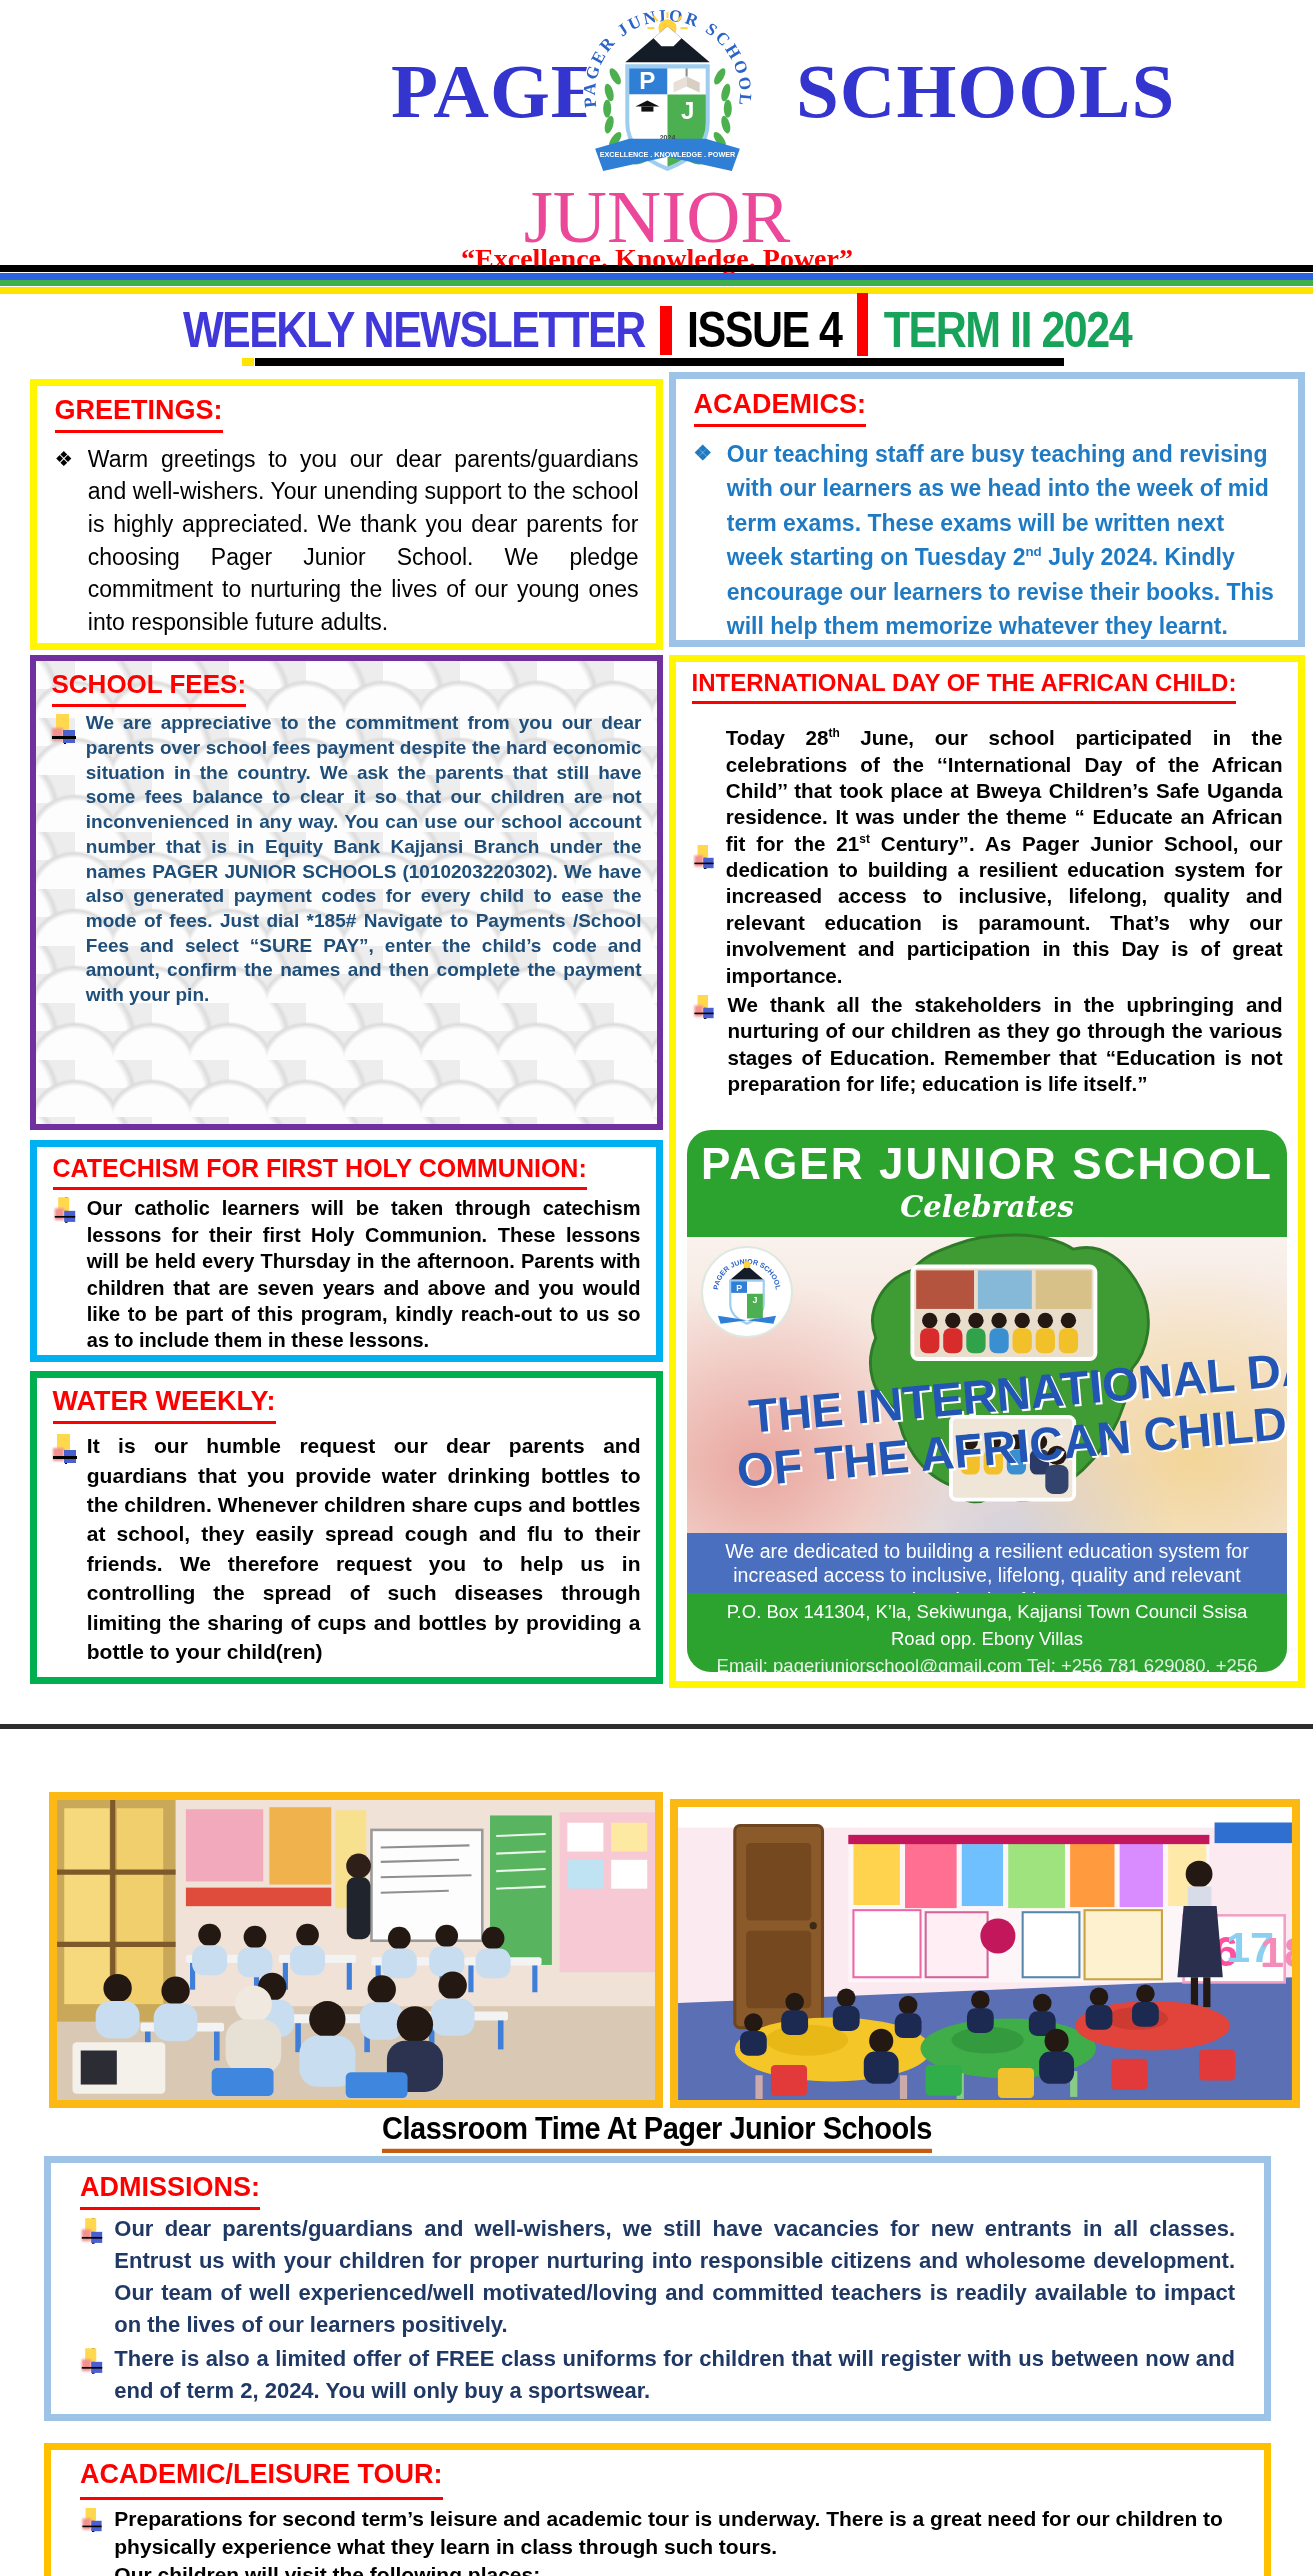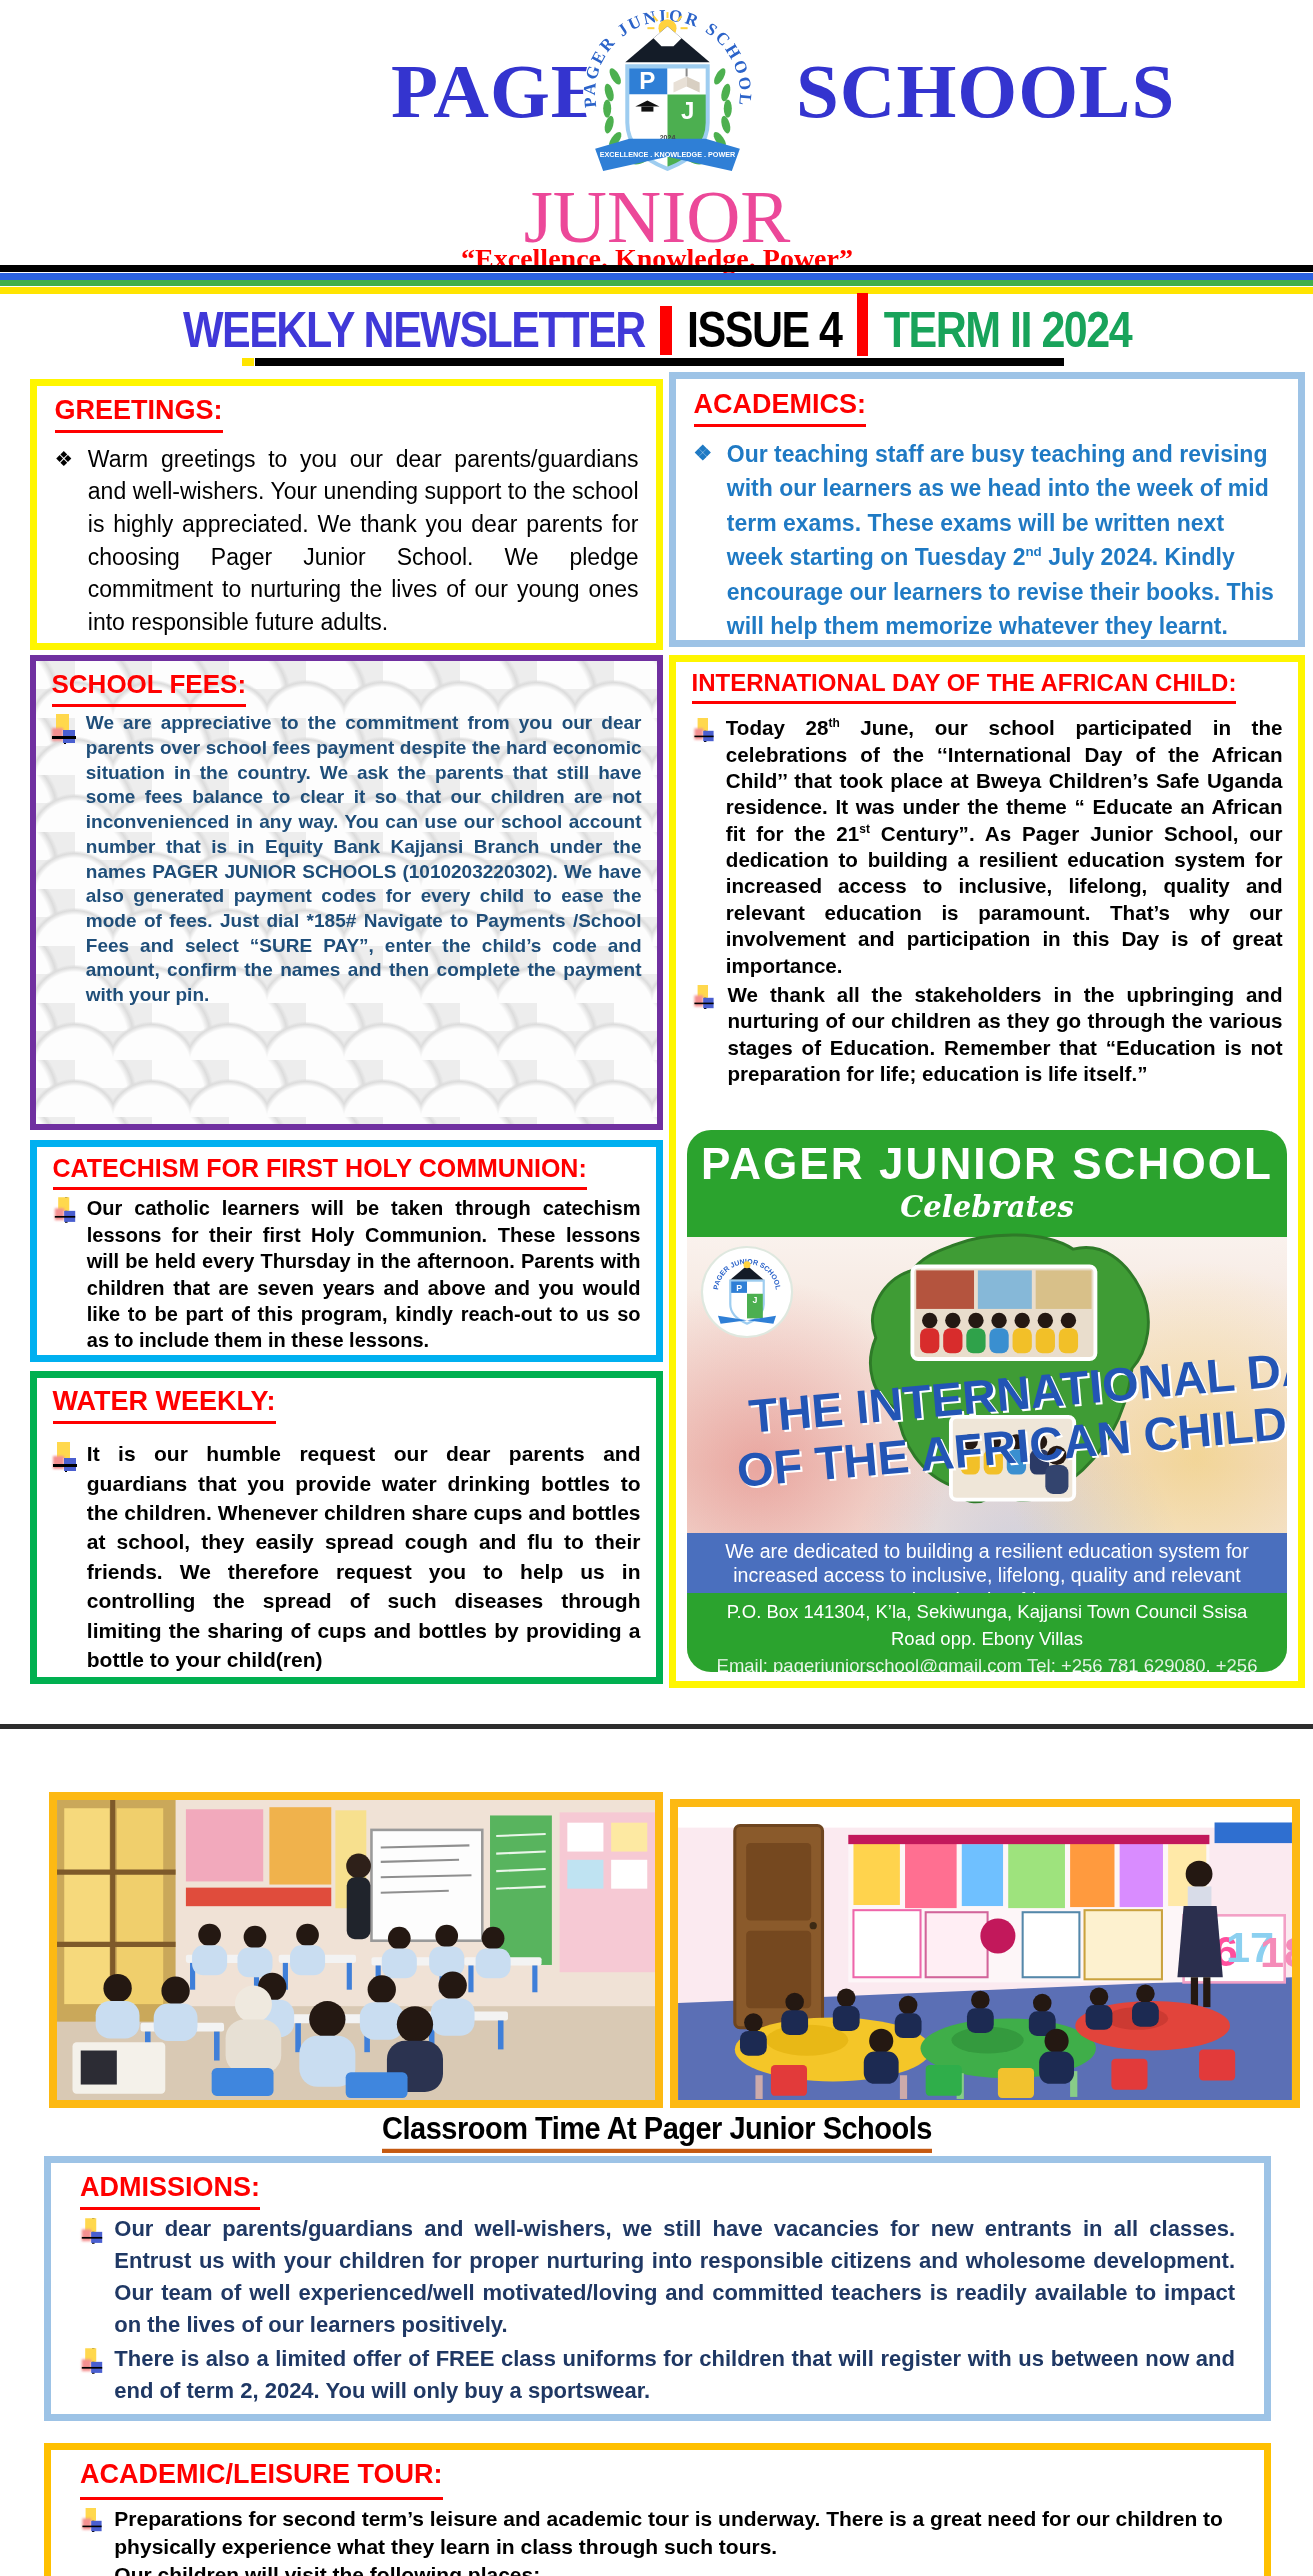--- a/index.html
+++ b/index.html
@@ -196,21 +196,21 @@
             <span class="sq-b"></span>
           </span>
         <span class="txt">Our catholic learners will be taken through catechism lessons for their first Holy Communion. These lessons will be held  every Thursday in the afternoon. Parents with children that are  seven years and above and you would like to be part of this program, kindly reach-out to us so as to include them in these lessons.</span>
       </div>
     </div>
   </div>
 
   <div class="nbox" style="left:30px;top:1371px;width:633px;height:313px;border:7.2px solid #00b050;">
     <div class="pad" style="padding:8.2px 15.5px;">
       <span class="sec-title">WATER WEEKLY:</span>
-      <div class="item" style="font-size:21px;line-height:1.4;margin-top:15px;font-weight:600;">
+      <div class="item" style="font-size:21px;line-height:1.4;margin-top:7px;font-weight:600;">
         <span class="flag">
             <span class="sq-y"></span>
             <span class="sq-r"></span>
             <span class="sq-b"></span>
           </span>
         <span class="txt">It is our humble request our dear parents and guardians that you provide water drinking bottles to the children. Whenever children share cups and bottles at school, they easily spread cough and flu to their friends. We therefore request you to help us in controlling the spread of such diseases through limiting the sharing of cups and bottles by providing a bottle to your child(ren)</span>
       </div>
     </div>
   </div>
 
@@ -220,21 +220,21 @@
       <div class="item" style="font-size:23px;line-height:1.5;color:#1f7ac4;font-weight:600;">
         <span class="diamond" style="color:#1f7ac4;">❖</span>
         <span class="txt" style="text-align:left;"><span>Our teaching staff are busy teaching and revising with our learners as we head into the week of mid term exams. These exams will be written next week starting on Tuesday 2</span><span class="sup">nd</span><span> July 2024. Kindly encourage our learners to revise their books. This will help them memorize whatever they learnt.</span></span>
       </div>
     </div>
   </div>
 
   <div class="nbox" style="left:669px;top:655px;width:636px;height:1033px;border:7.2px solid #fff600;">
     <div class="pad" style="padding:7.2px 15.5px;">
       <span class="sec-title" style="font-size:24px;">INTERNATIONAL DAY OF THE AFRICAN CHILD:</span>
-      <div class="item" style="font-size:20.6px;line-height:1.28;margin-top:11px;font-weight:600;">
+      <div class="item" style="font-size:20.6px;line-height:1.28;margin-top:21px;font-weight:600;align-items:center;">
         <span class="flag" style="transform:scale(.8);margin-top:0;">
             <span class="sq-y"></span>
             <span class="sq-r"></span>
             <span class="sq-b"></span>
           </span>
         <span class="txt"><span>Today 28</span><span class="sup">th</span><span> June, our school participated in the celebrations of the ‘‘International Day of the African Child’’ that took place at Bweya Children’s Safe Uganda residence. It was under the theme “ Educate an African fit for the 21</span><span class="sup">st</span><span> Century”. As Pager Junior School, our dedication to building a resilient education system for increased access to inclusive, lifelong, quality and relevant education is paramount. That’s why our involvement and participation in this Day is of great importance.</span></span>
       </div>
       <div class="item" style="font-size:20.6px;line-height:1.28;margin-top:3.1px;font-weight:600;gap:12px;">
         <span class="flag" style="transform:scale(.8);margin-top:0;">
             <span class="sq-y"></span>

